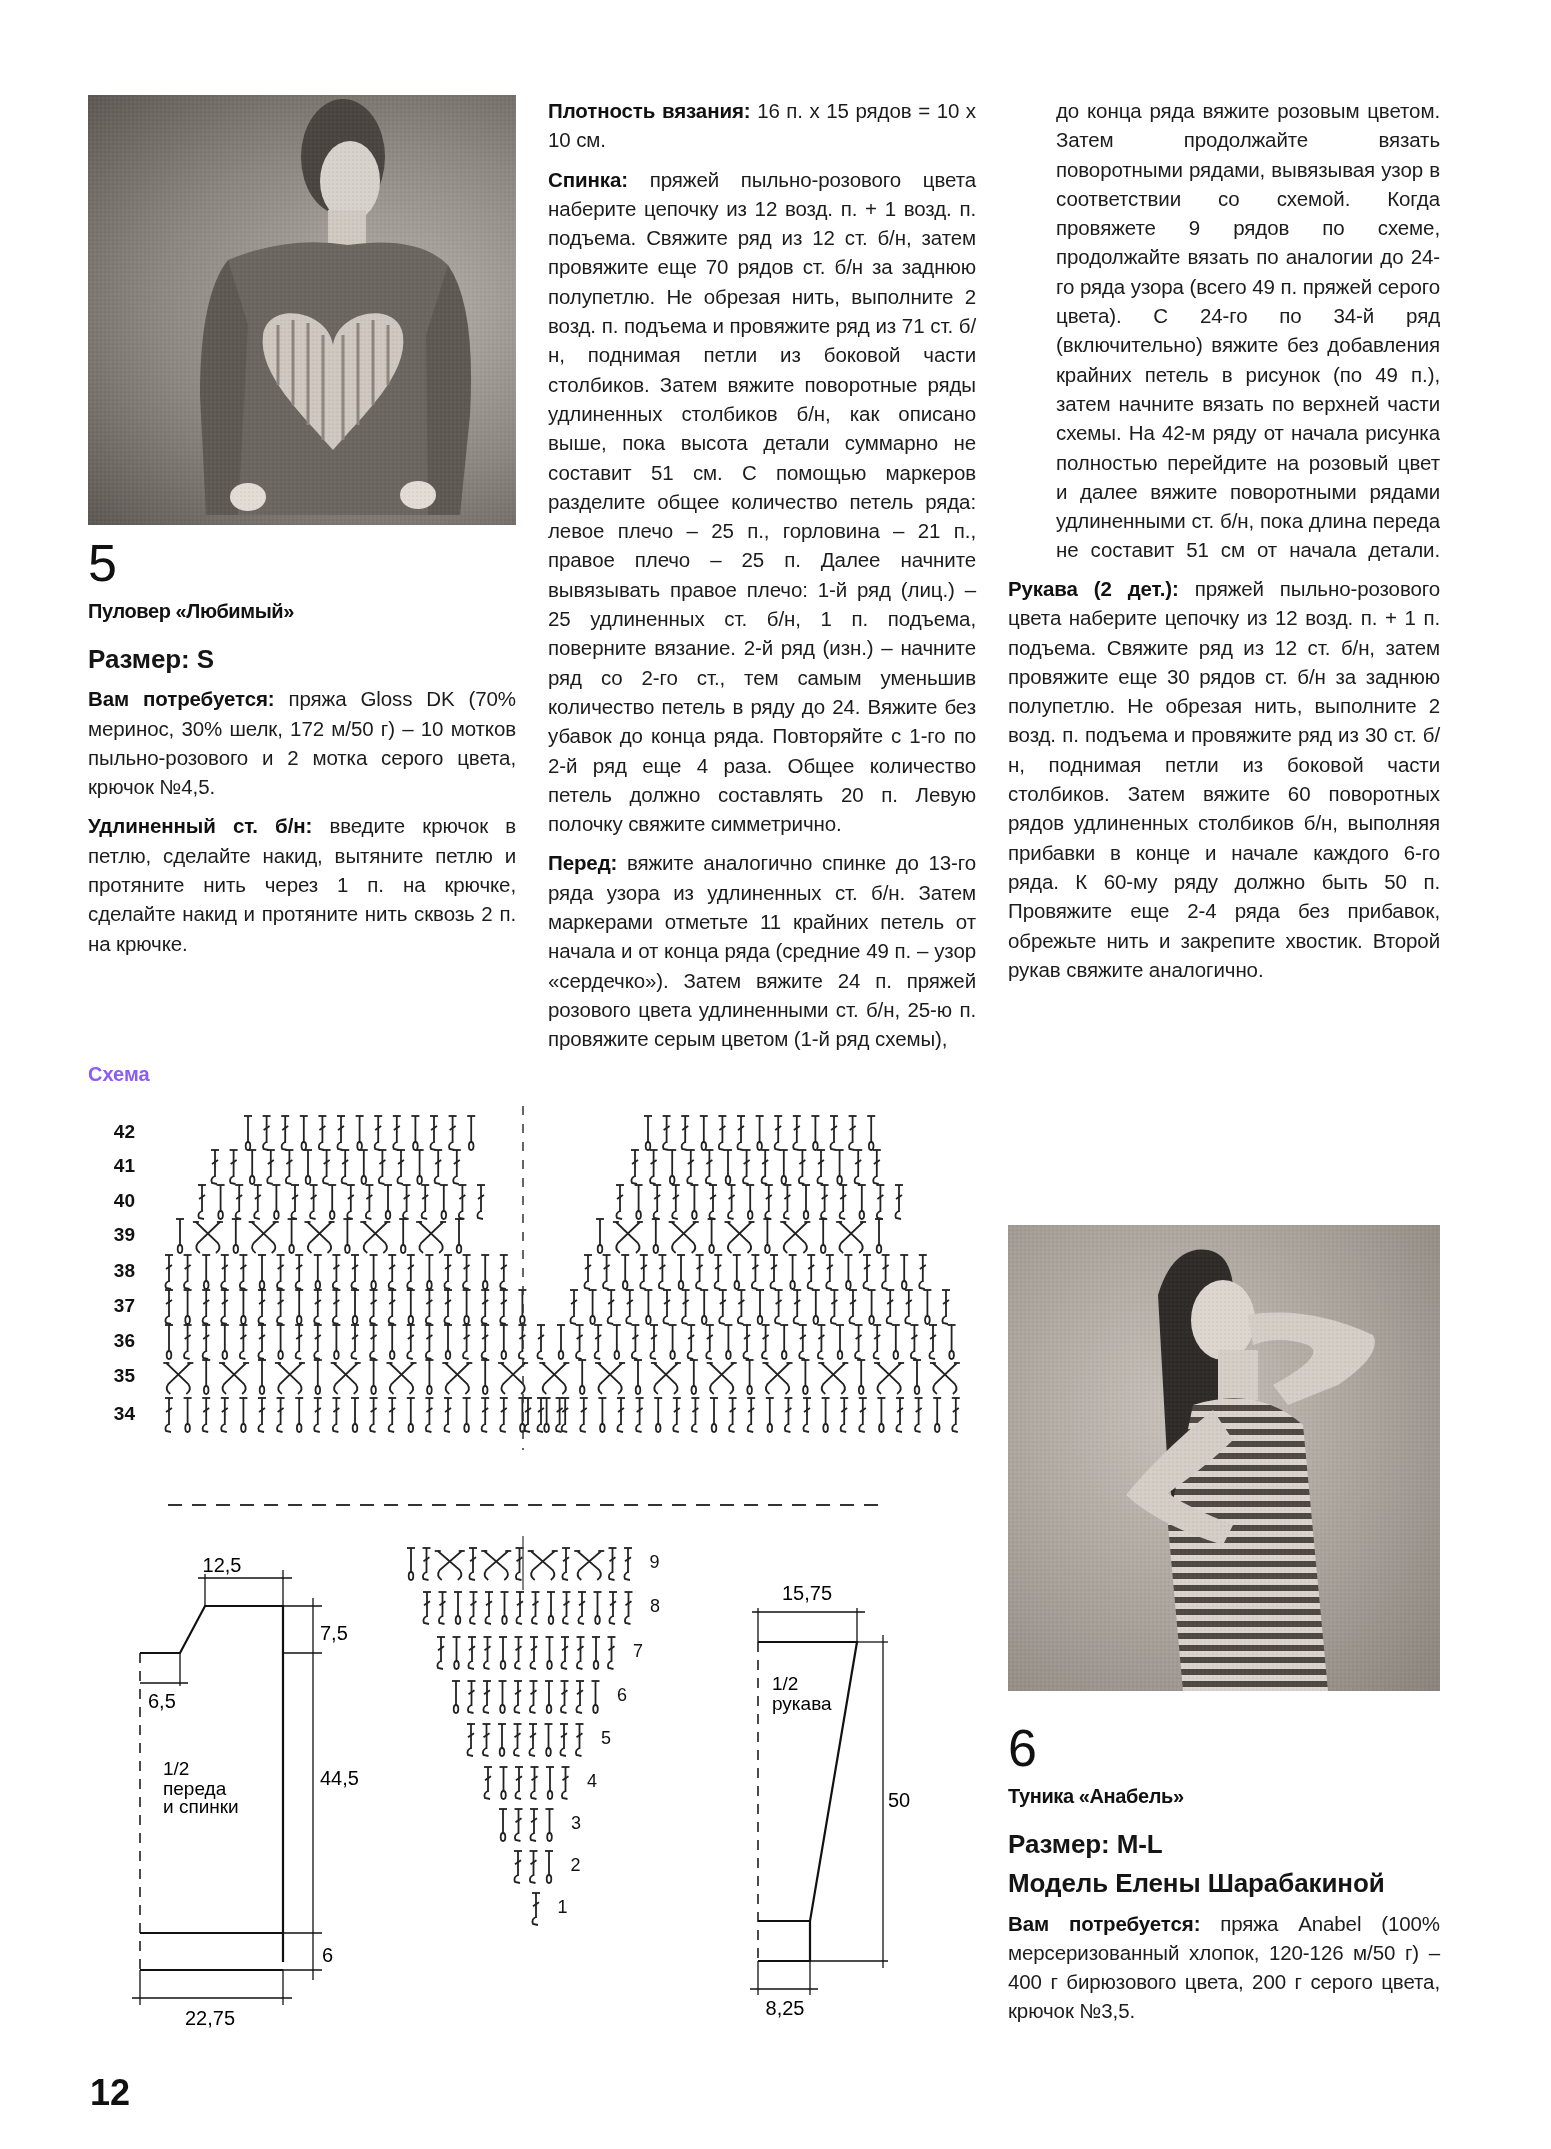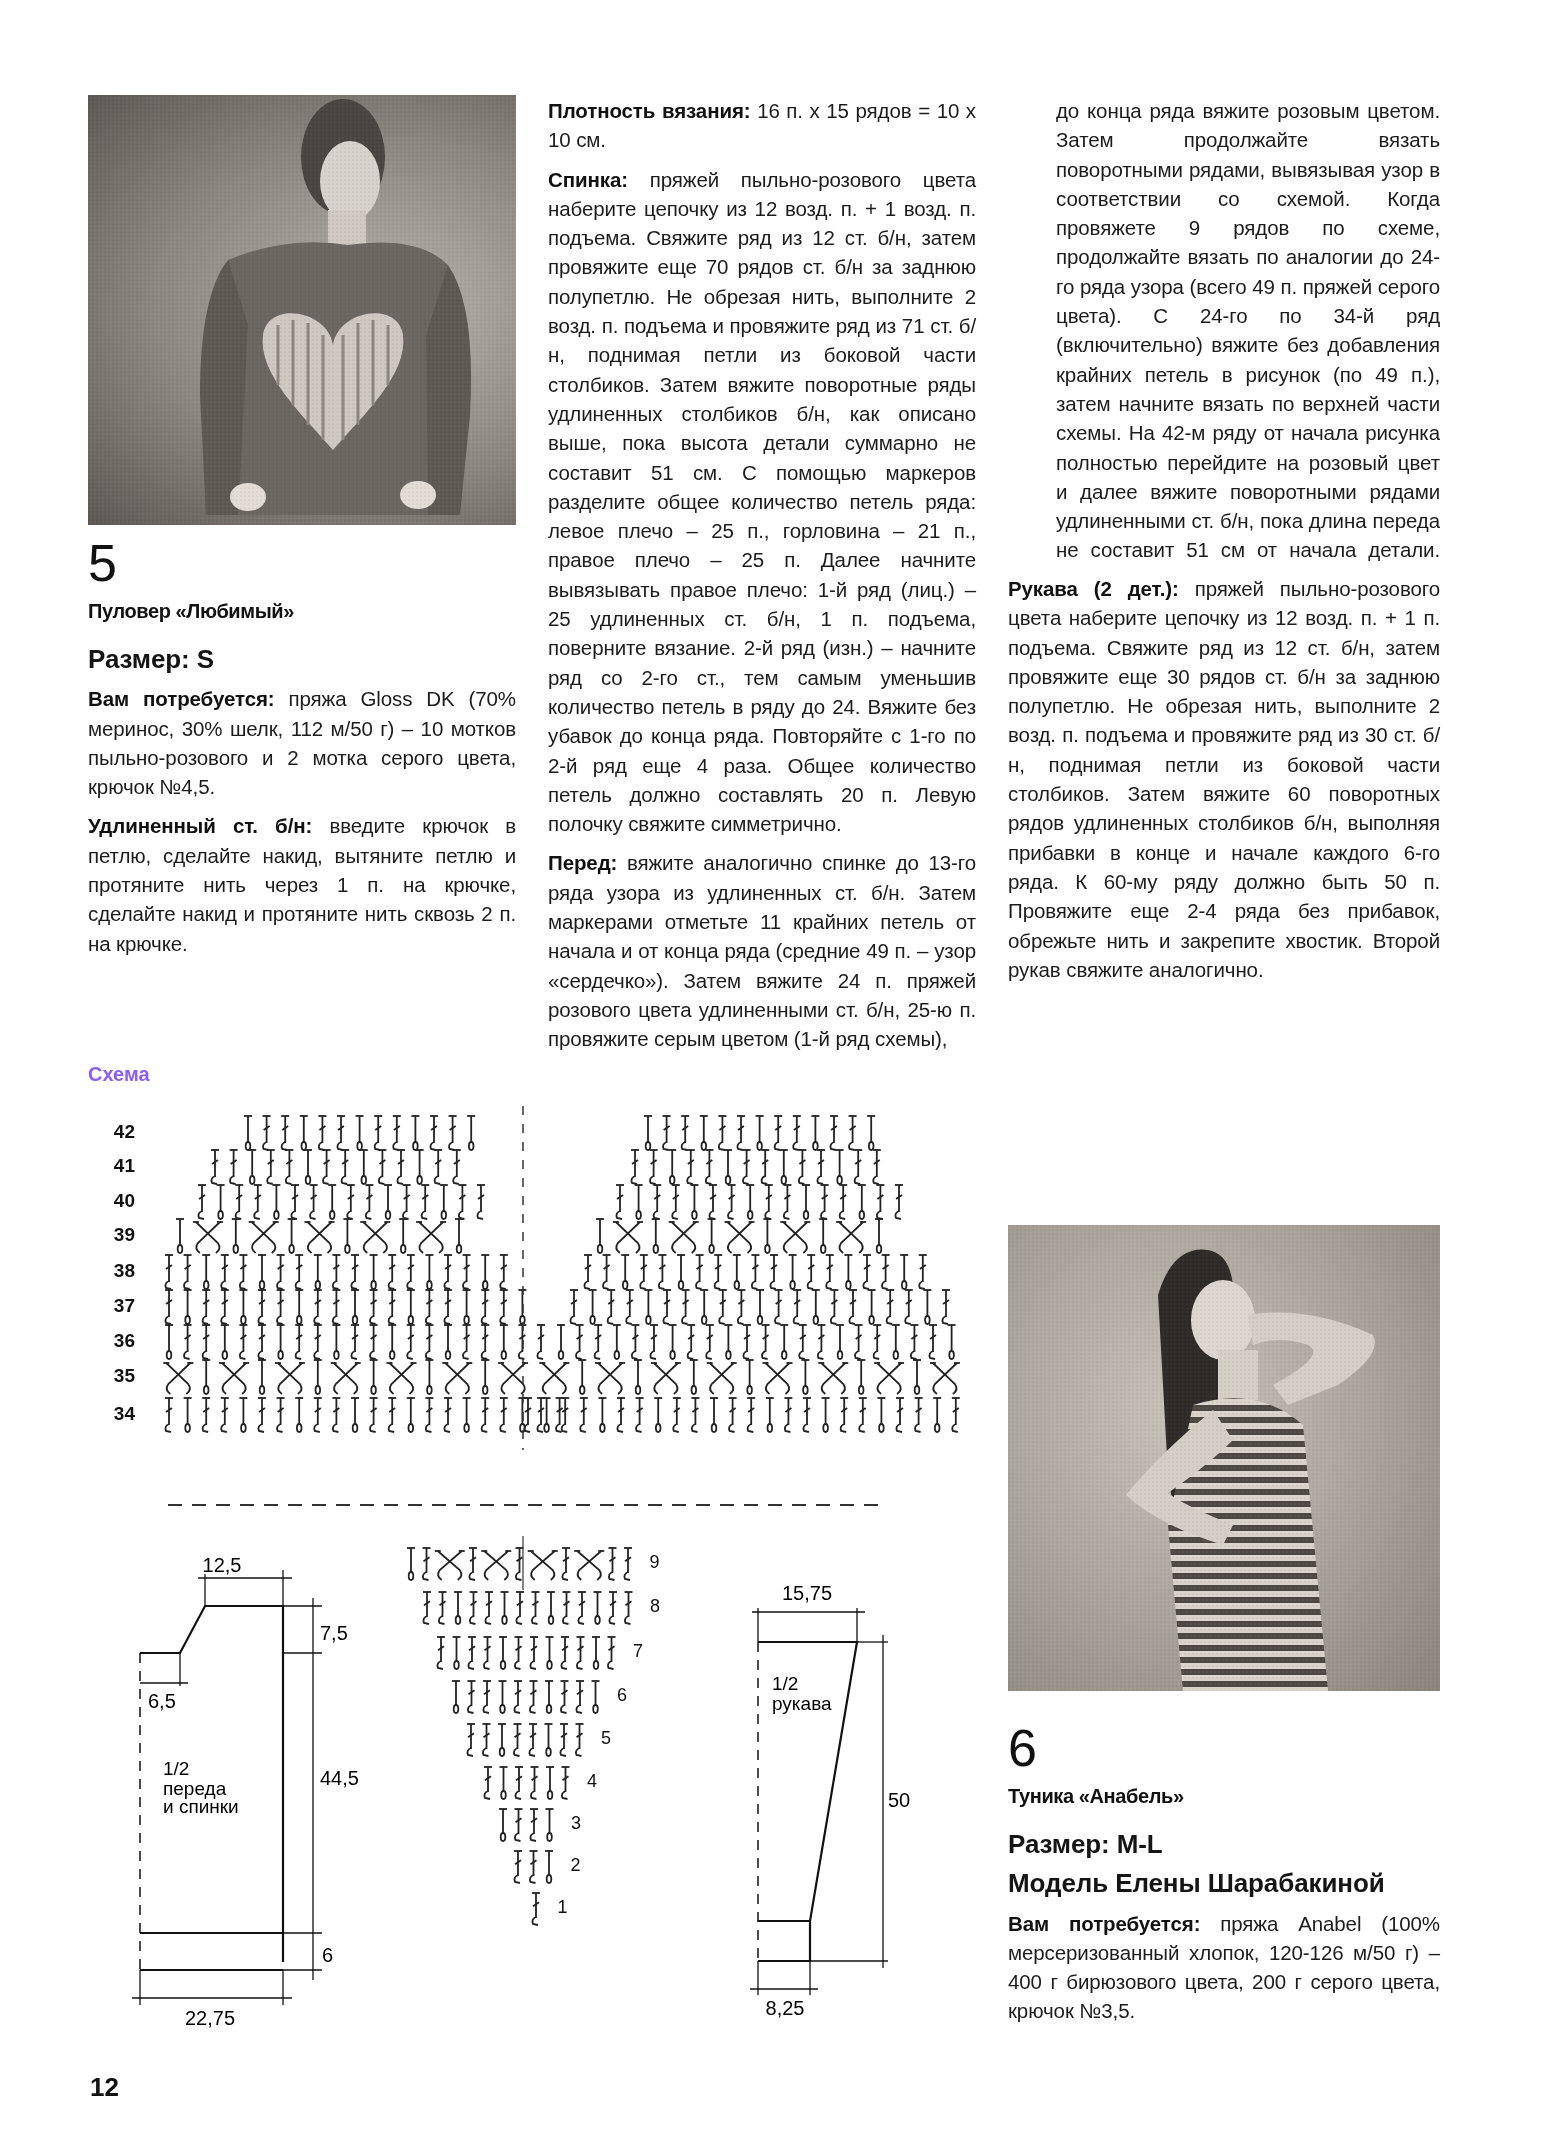--- a/index.html
+++ b/index.html
@@ -15,21 +15,21 @@
   .photo { position: absolute; overflow: hidden; background: #8a8580; }
   #photo1 { left: 88px; top: 95px; width: 428px; height: 430px;
     background: radial-gradient(ellipse at 70% 50%, #b9b3ad 0%, #8d8781 55%, #5d5853 100%); }
   #photo2 { left: 1008px; top: 1225px; width: 432px; height: 466px;
     background: radial-gradient(ellipse at 40% 40%, #c8c2bb 0%, #a69f98 60%, #8b847d 100%); }
   .num { font-size: 52px; line-height: 56px; font-weight: 400; color: #111; margin: 0; }
   .title { font-size: 20px; line-height: 40px; font-weight: 700; color: #111; margin: 0 0 14px 0; letter-spacing: -0.4px; }
   .meta { font-size: 26px; font-weight: 700; margin: 0 0 12px 0; color:#151515; }
   #schema-title { position: absolute; left: 88px; top: 1063px; font-weight: 700; font-size: 20px; color: #8b5cf6; }
   #chart { position: absolute; left: 0; top: 0; width: 1551px; height: 2149px; pointer-events: none; }
-  #page-num { position: absolute; left: 90px; top: 2072px; font-size: 26px; font-weight: 700; color: #111; }
+  #page-num { position: absolute; left: 90px; top: 2072px; font-size: 36px; font-weight: 700; color: #111; }
   svg text { font-family: "Liberation Sans", "DejaVu Sans", sans-serif; }
 </style>
 </head>
 <body>
 
 <div id="photo1" class="photo" title="Женщина в сером пуловере с узором-сердцем">
   <svg width="428" height="430" viewBox="0 0 428 430">
     <defs>
       <pattern id="noise1" width="4" height="4" patternUnits="userSpaceOnUse">
         <rect width="4" height="4" fill="none"></rect>
@@ -66,21 +66,21 @@
   </svg>
 </div>
 
 <div id="col-left" class="col">
   <div class="num">5</div>
   <div class="title">Пуловер «Любимый»</div>
   <p class="meta">
     <span>Размер:</span>
     <span>S</span>
   </p>
-  <p><b>Вам потребуется:</b><span> пряжа Gloss DK (70% меринос, 30% шелк, 112 м/50 г) – 10 мотков пыльно-розового и 2 мотка серого цвета, крючок №4,5.</span></p>
+  <p><b>Вам потребуется:</b><span> пряжа Gloss DK (70% меринос, 30% шелк, 172 м/50 г) – 10 мотков пыльно-розового и 2 мотка серого цвета, крючок №4,5.</span></p>
   <p><b>Удлиненный ст. б/н:</b><span> введите крючок в петлю, сделайте накид, вытяните петлю и протяните нить через 1 п. на крючке, сделайте накид и протяните нить сквозь 2 п. на крючке.</span></p>
 </div>
 
 <div id="col-mid" class="col">
   <p><b>Плотность вязания:</b><span> 16 п. х 15 рядов = 10 х 10 см.</span></p>
   <p><b>Спинка:</b><span> пряжей пыльно-розового цвета наберите цепочку из 12 возд. п. + 1 возд. п. подъема. Свяжите ряд из 12 ст. б/н, затем провяжите еще 70 рядов ст. б/н за заднюю полупетлю. Не обрезая нить, выполните 2 возд. п. подъема и провяжите ряд из 71 ст. б/н, поднимая петли из боковой части столбиков. Затем вяжите поворотные ряды удлиненных столбиков б/н, как описано выше, пока высота детали суммарно не составит 51 см. С помощью маркеров разделите общее количество петель ряда: левое плечо – 25 п., горловина – 21 п., правое плечо – 25 п. Далее начните вывязывать правое плечо: 1-й ряд (лиц.) – 25 удлиненных ст. б/н, 1 п. подъема, поверните вязание. 2-й ряд (изн.) – начните ряд со 2-го ст., тем самым уменьшив количество петель в ряду до 24. Вяжите без убавок до конца ряда. Повторяйте с 1-го по 2-й ряд еще 4 раза. Общее количество петель должно составлять 20 п. Левую полочку свяжите симметрично.</span></p>
   <p style="height:270px;overflow:hidden;"><b>Перед:</b><span> вяжите аналогично спинке до 13-го ряда узора из удлиненных ст. б/н. Затем маркерами отметьте 11 крайних петель от начала и от конца ряда (средние 49 п. – узор «сердечко»). Затем вяжите 24 п. пряжей розового цвета удлиненными ст. б/н, 25-ю п. провяжите серым цветом (1-й ряд схемы), </span></p>
 </div>
 
 <div id="col-right" class="col">

